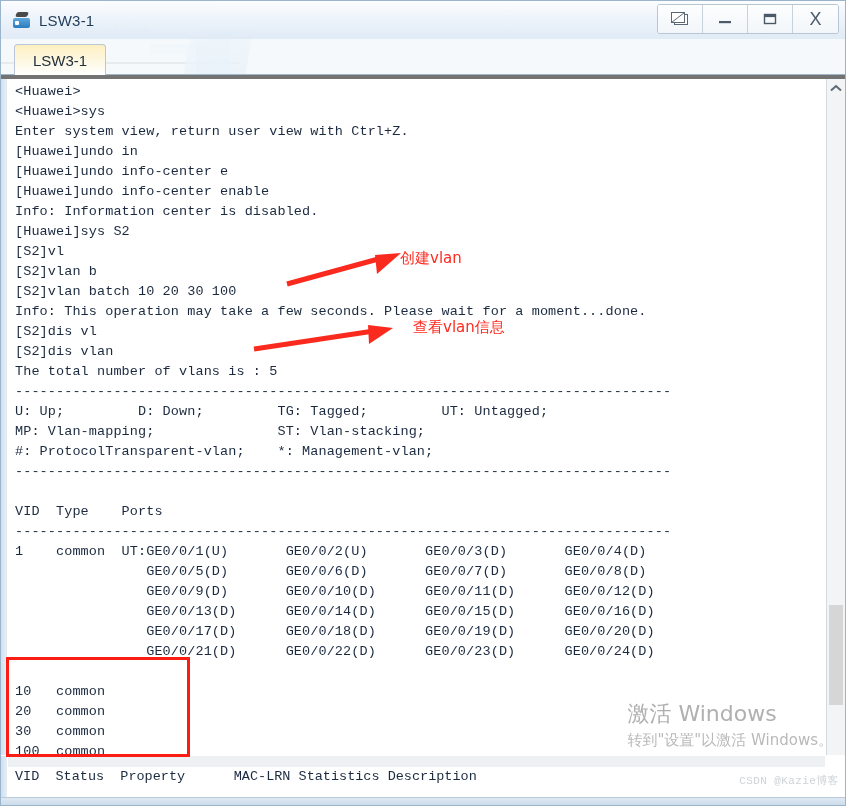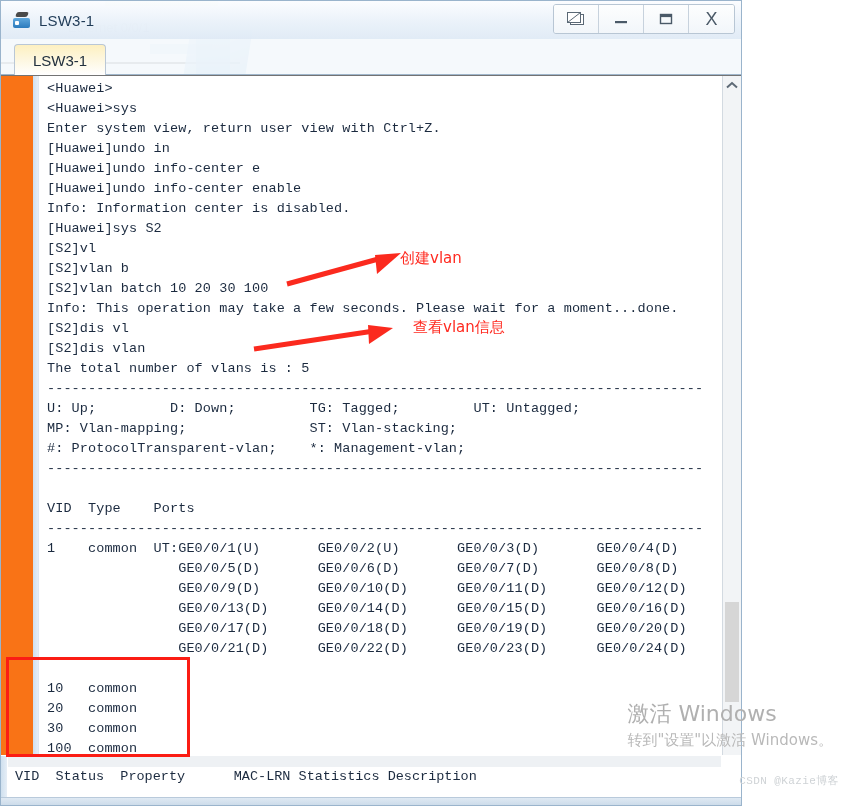--- a/index.html
+++ b/index.html
@@ -62,21 +62,21 @@
     left: 150px; top: 44px;
     width: 62px; height: 10px;
     background: #bcd9f0;
     opacity: .5;
   }
 
   
   #window {
     position: absolute;
     left: 0; top: 0;
-    width: 742px; height: 806px;
+    width: 846px; height: 806px;
     background: rgba(244, 248, 252, 0.88);
     border: 1px solid #9ab4cc;
     display: flex;
     flex-direction: column;
   }
 
   
   #titlebar {
     position: relative;
     height: 38px;
@@ -173,23 +173,22 @@
     z-index: 3;
     color: #23313f;
   }
 
   
   #termwrap {
     flex: 1 1 auto;
     position: relative;
     display: flex;
     min-height: 0;
-    background: #f97316;
-    border-top: 1px solid #737373;
-    padding-left: 32px;
+    background: #a3a3a3;
+    border-top: 4px solid #737373;
   }
   #termgutter {
     flex: 0 0 6px;
     background: linear-gradient(90deg,#cfe0ef 0%,#e6eef6 100%);
     border-right: 1px solid #dfe8f0;
   }
   #term {
     flex: 1 1 auto;
     position: relative;
     background: #ffffff;

